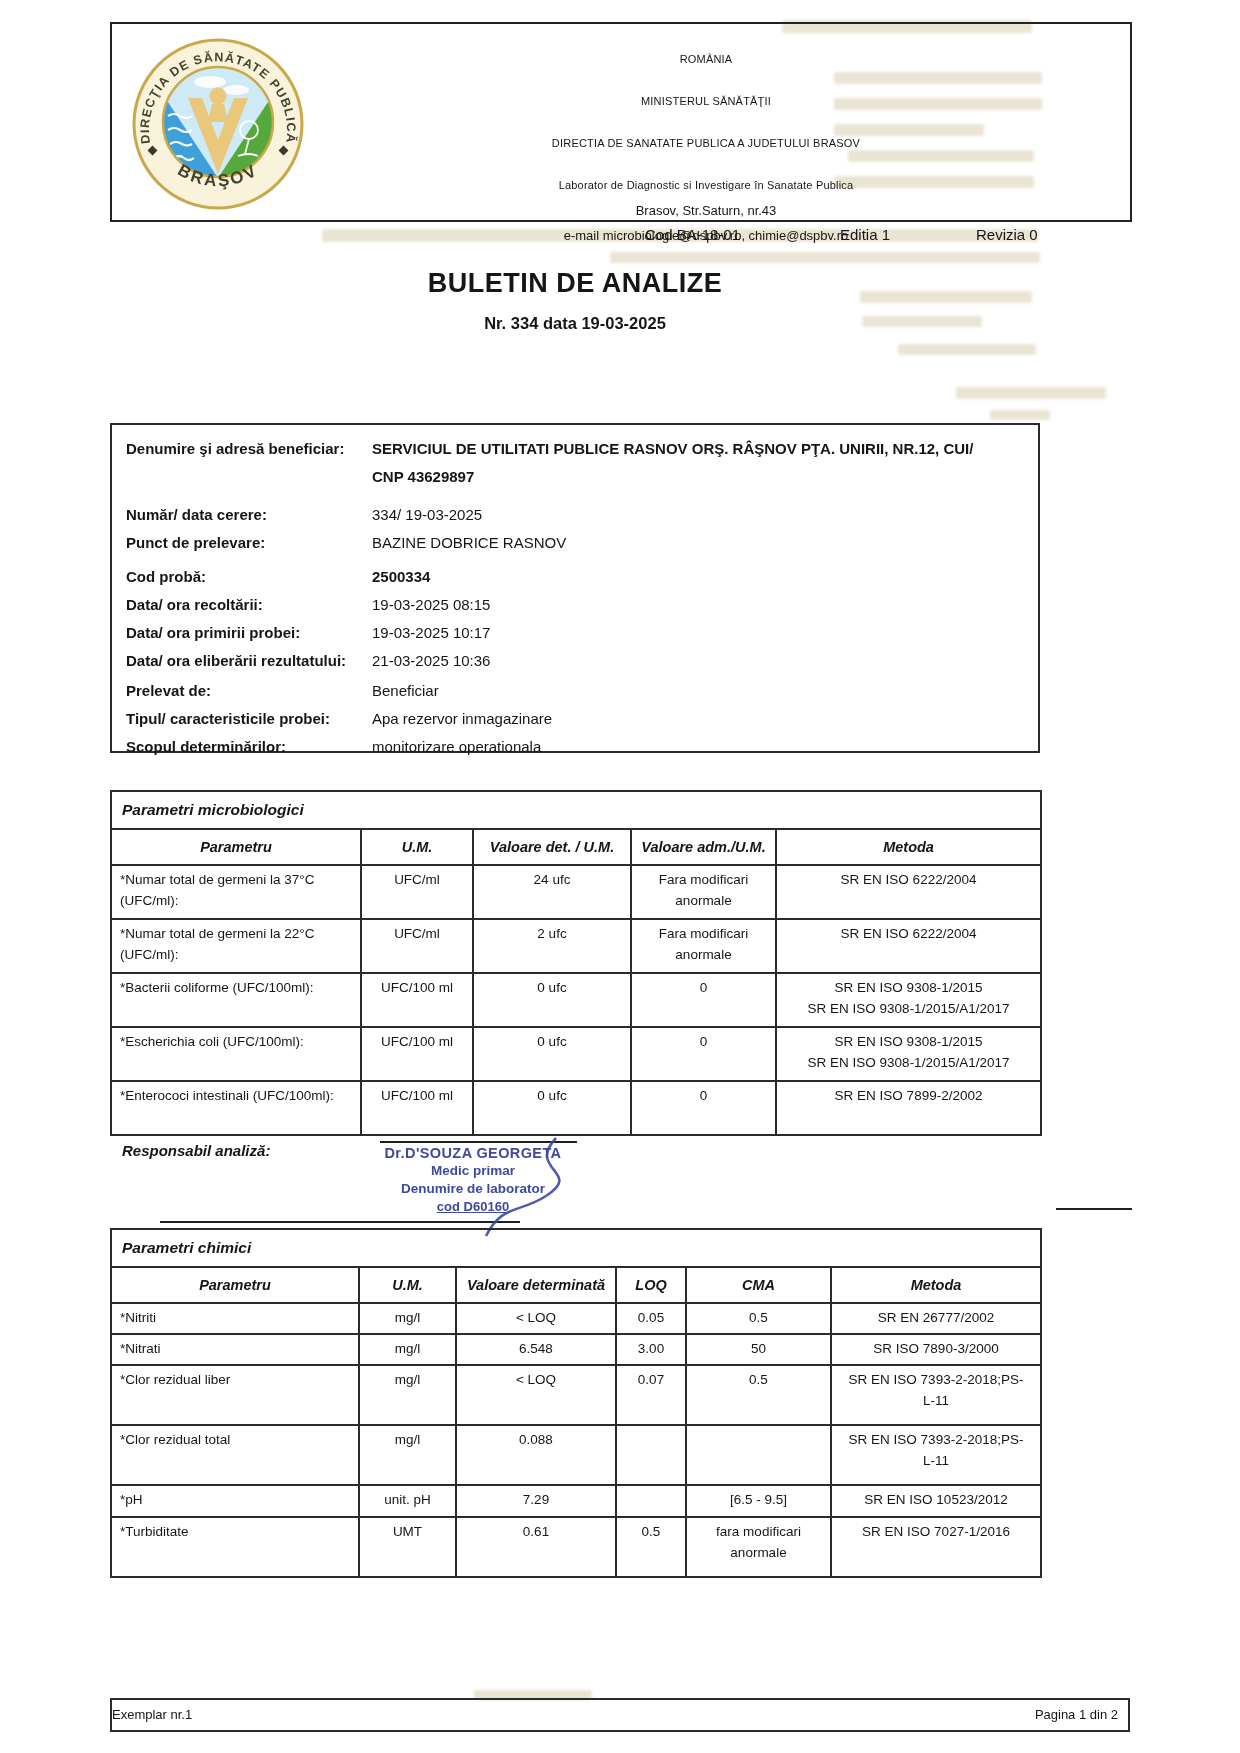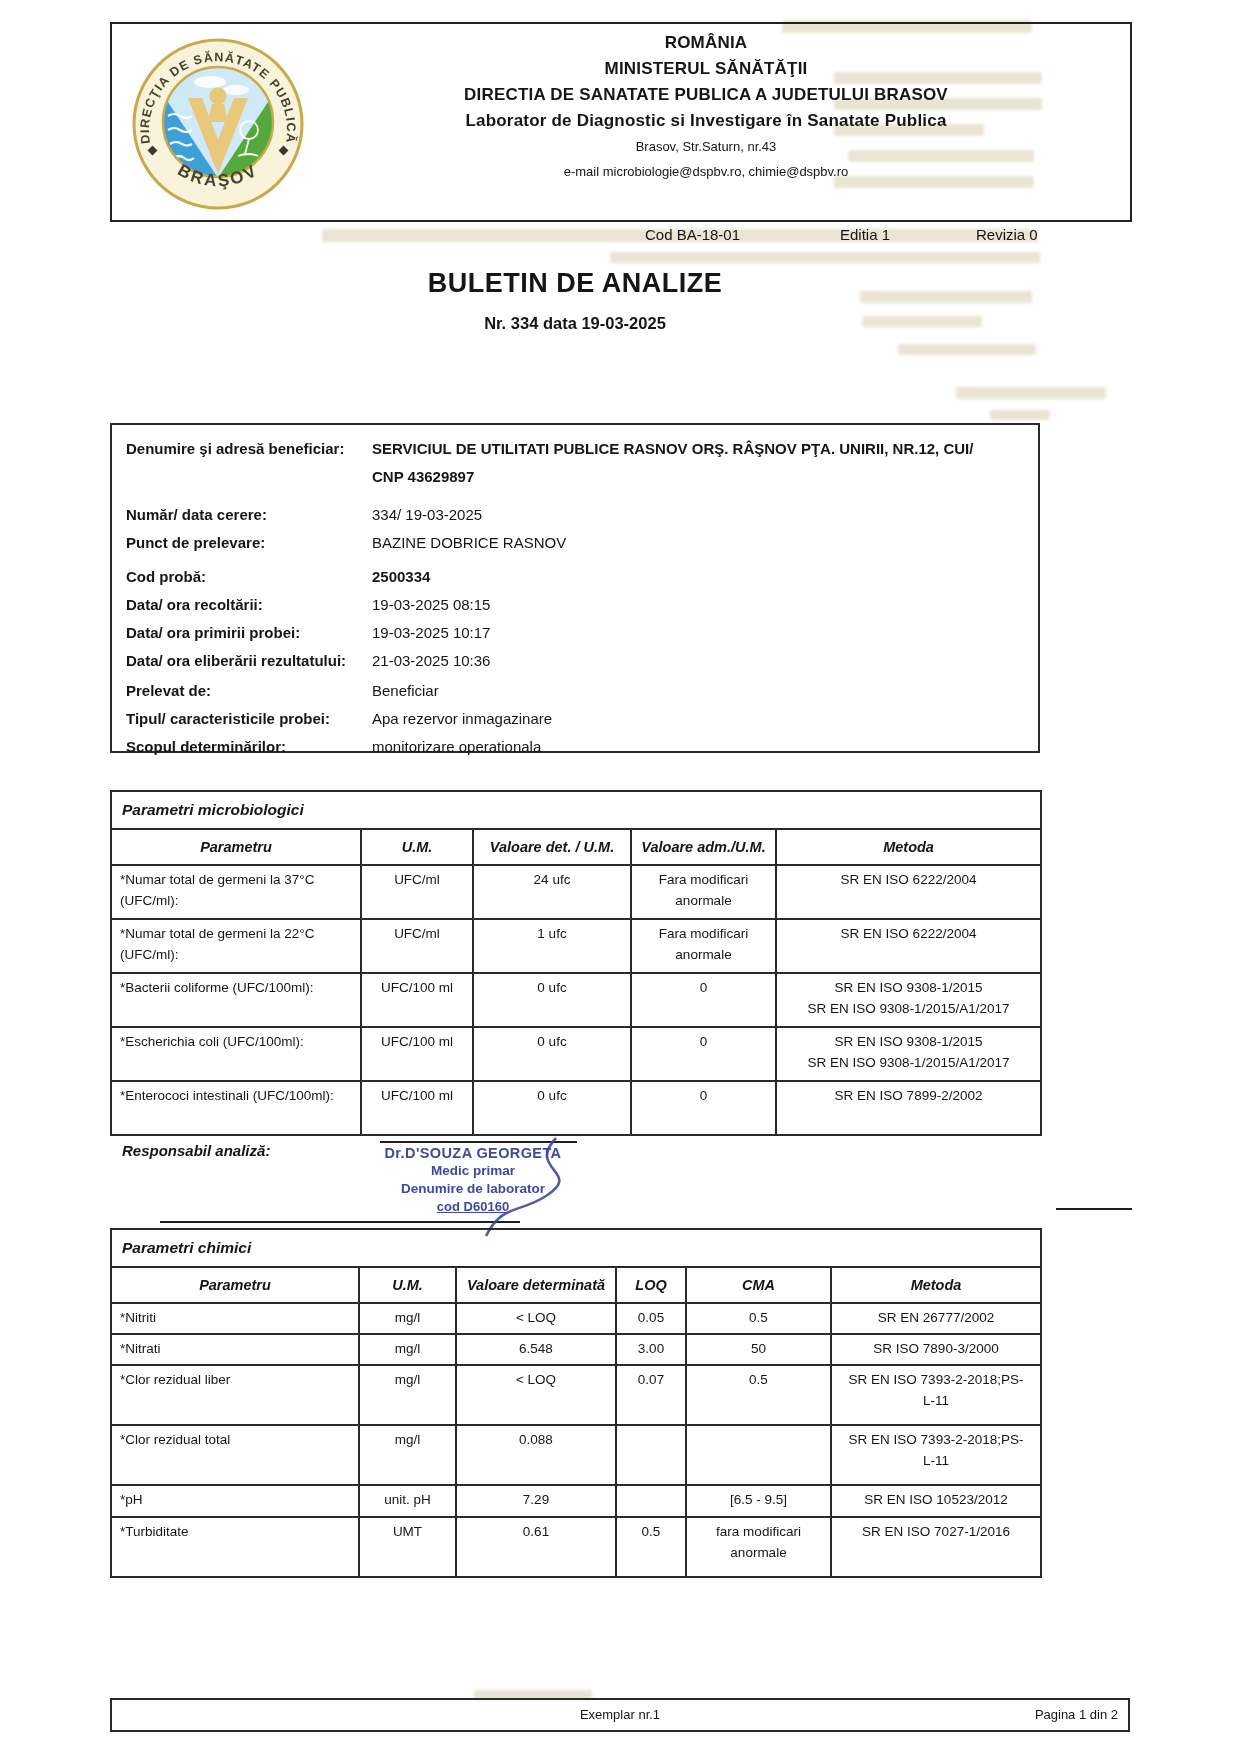--- a/index.html
+++ b/index.html
@@ -8,21 +8,21 @@
     background:#ffffff;color:#161616;
     font-family:"Liberation Sans", sans-serif;
     overflow:hidden;
   }
   
   .ghost{position:absolute;background:#c9b98c;opacity:.38;filter:blur(1.6px);border-radius:2px;}
   
   .header-box{position:absolute;left:110px;top:22px;width:1022px;height:200px;border:2px solid #222;box-sizing:border-box;}
   .logo{position:absolute;left:20px;top:14px;}
   .header-text{position:absolute;left:210px;right:40px;top:6px;text-align:center;line-height:26px;}
-  .h-b{font-weight:bold;font-size:17px;letter-spacing:.2px;}
+  .h-b{font-weight:normal;font-size:11px;letter-spacing:.2px;margin-top:16px;}
   .h-r{font-size:13px;line-height:25px;}
   
   .meta-row{position:absolute;left:110px;top:226px;width:1022px;height:22px;font-size:15px;}
   .meta-row span{position:absolute;white-space:nowrap;}
   .meta-cod{left:535px;}
   .meta-ed{left:730px;text-align:center;}
   .meta-rev{left:866px;}
   
   .doc-title{position:absolute;left:110px;top:268px;width:930px;text-align:center;font-size:27px;font-weight:bold;letter-spacing:.5px;}
   .doc-subtitle{position:absolute;left:110px;top:314px;width:930px;text-align:center;font-size:16.5px;font-weight:bold;}
@@ -46,21 +46,21 @@
   
   .resp-label{position:absolute;left:122px;top:1142px;font-size:15px;font-weight:bold;font-style:italic;}
   .sig-line{position:absolute;background:#1f1f1f;height:2px;}
   .stamp{position:absolute;left:348px;top:1144px;width:250px;text-align:center;color:#3d4a9d;font-weight:bold;line-height:18px;}
   .stamp .s1{font-size:14.5px;letter-spacing:.4px;}
   .stamp .s2,.stamp .s3{font-size:13.5px;}
   .stamp .s4{font-size:13px;text-decoration:underline;}
   .squiggle{position:absolute;left:60px;top:-8px;pointer-events:none;}
   
   .footer-box{position:absolute;left:110px;top:1698px;width:1020px;height:34px;border:2px solid #2b2b2b;box-sizing:border-box;font-size:13px;}
-  .footer-center{position:absolute;left:0;right:0;top:7px;text-align:center;}
+  .footer-center{position:absolute;left:0;right:0;top:7px;text-align:left;}
   .footer-right{position:absolute;right:10px;top:7px;}
 </style>
 </head>
 <body>
 
 <div class="page">
 
   <div class="ghost" style="left:782px;top:20px;width:250px;height:13px;"></div>
   <div class="ghost" style="left:834px;top:72px;width:208px;height:12px;"></div>
   <div class="ghost" style="left:834px;top:98px;width:208px;height:12px;"></div>
@@ -204,21 +204,21 @@
     <tr style="height:54px">
       <td class="param">*Numar total de germeni la 37°C (UFC/ml):</td>
       <td>UFC/ml</td>
       <td>24 ufc</td>
       <td>Fara modificari anormale</td>
       <td>SR EN ISO 6222/2004</td>
     </tr>
     <tr style="height:54px">
       <td class="param">*Numar total de germeni la 22°C (UFC/ml):</td>
       <td>UFC/ml</td>
-      <td>1 ufc</td>
+      <td>2 ufc</td>
       <td>Fara modificari anormale</td>
       <td>SR EN ISO 6222/2004</td>
     </tr>
     <tr style="height:54px">
       <td class="param">*Bacterii coliforme (UFC/100ml):</td>
       <td>UFC/100 ml</td>
       <td>0 ufc</td>
       <td>0</td>
       <td>SR EN ISO 9308-1/2015
 SR EN ISO 9308-1/2015/A1/2017</td>

